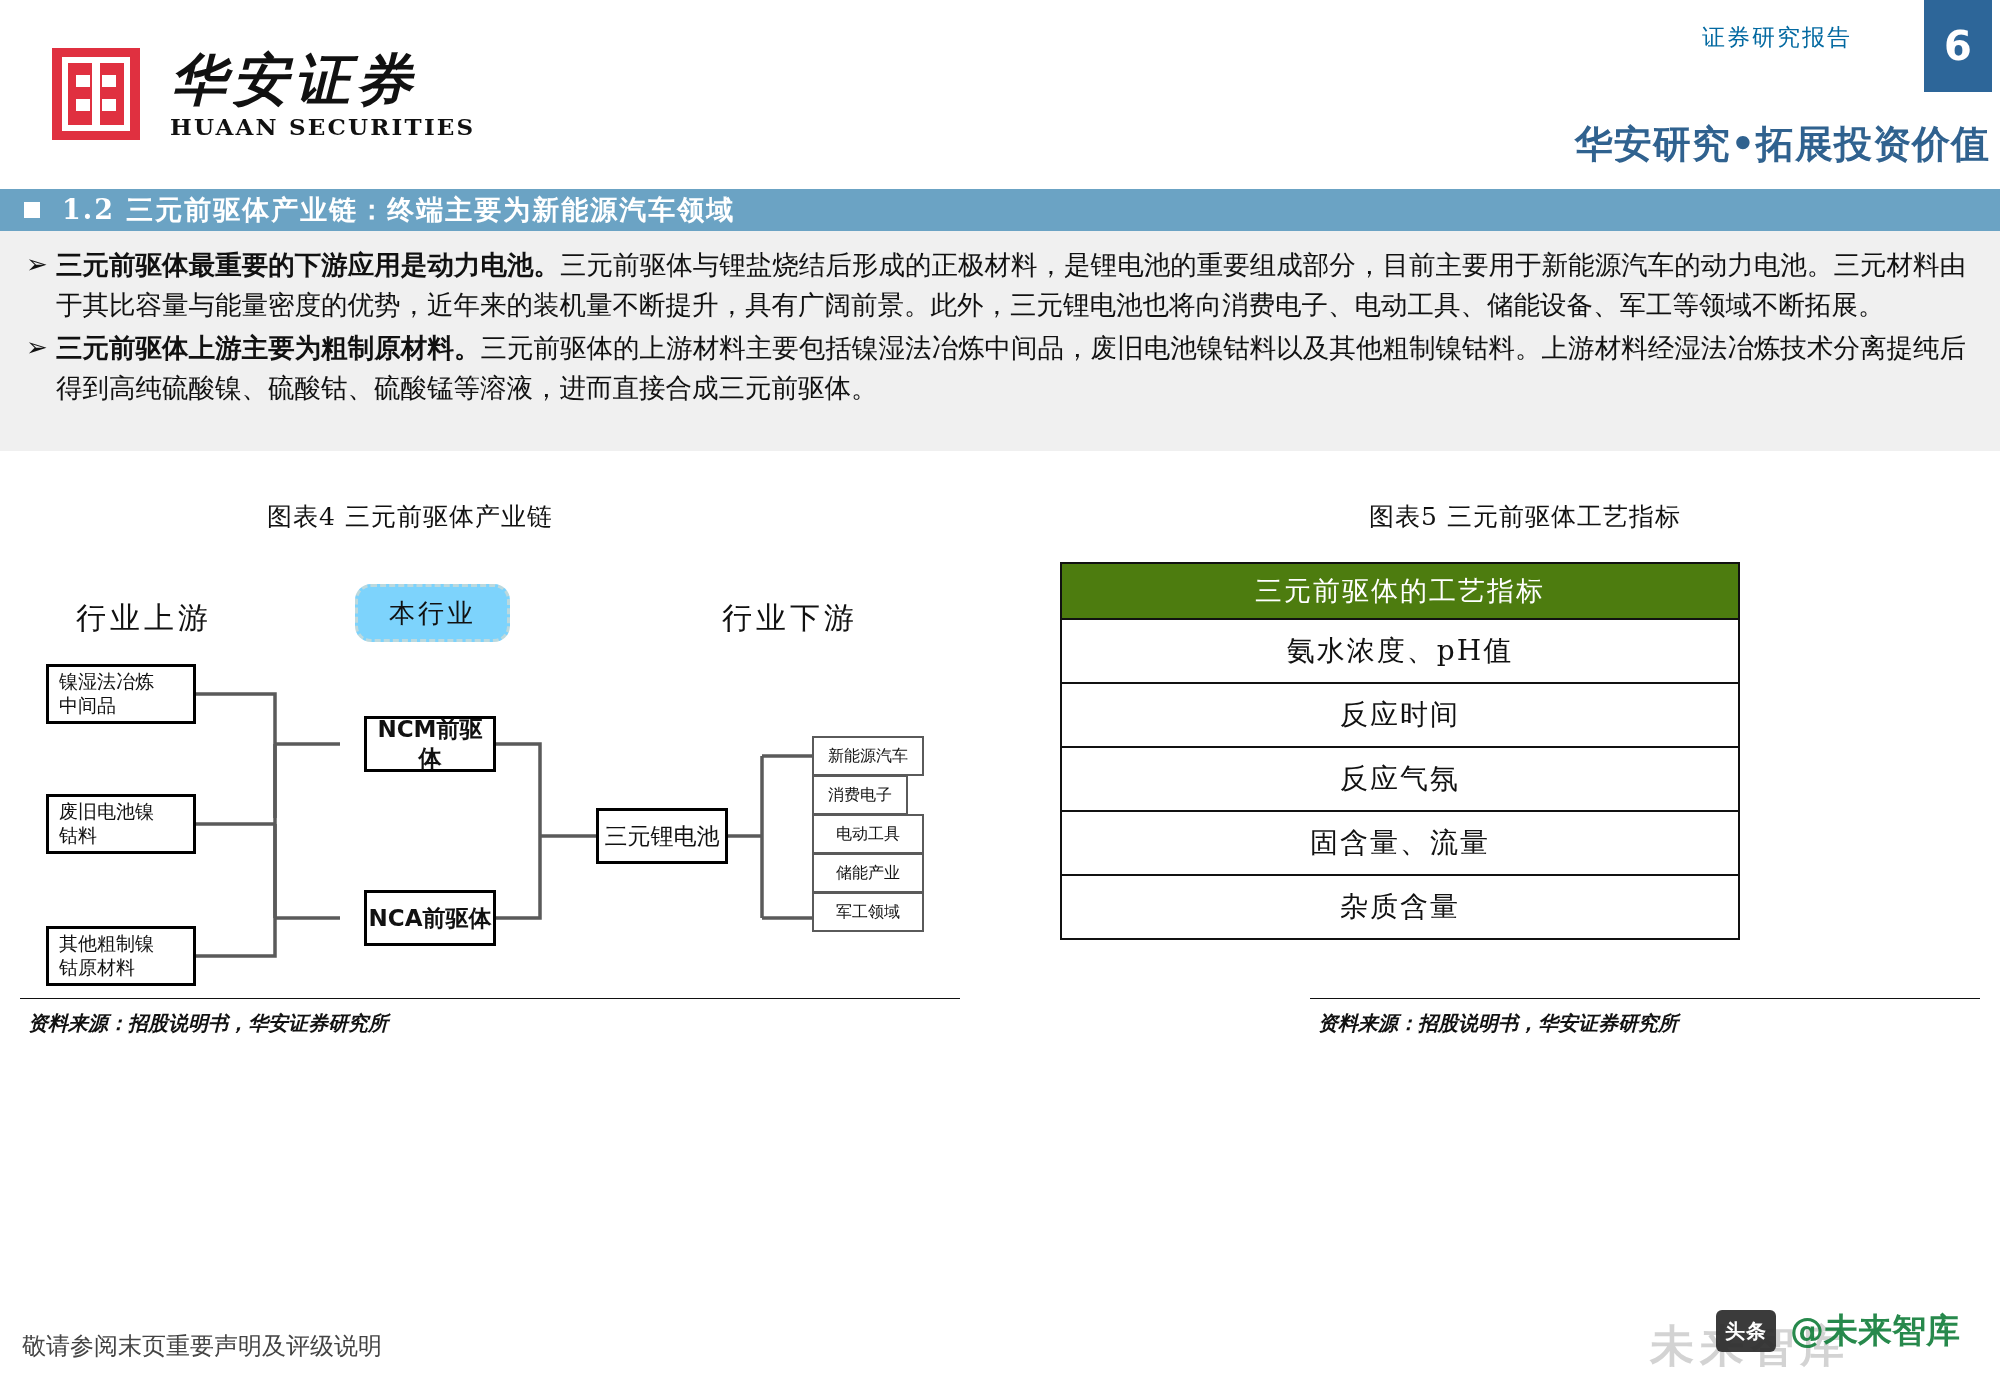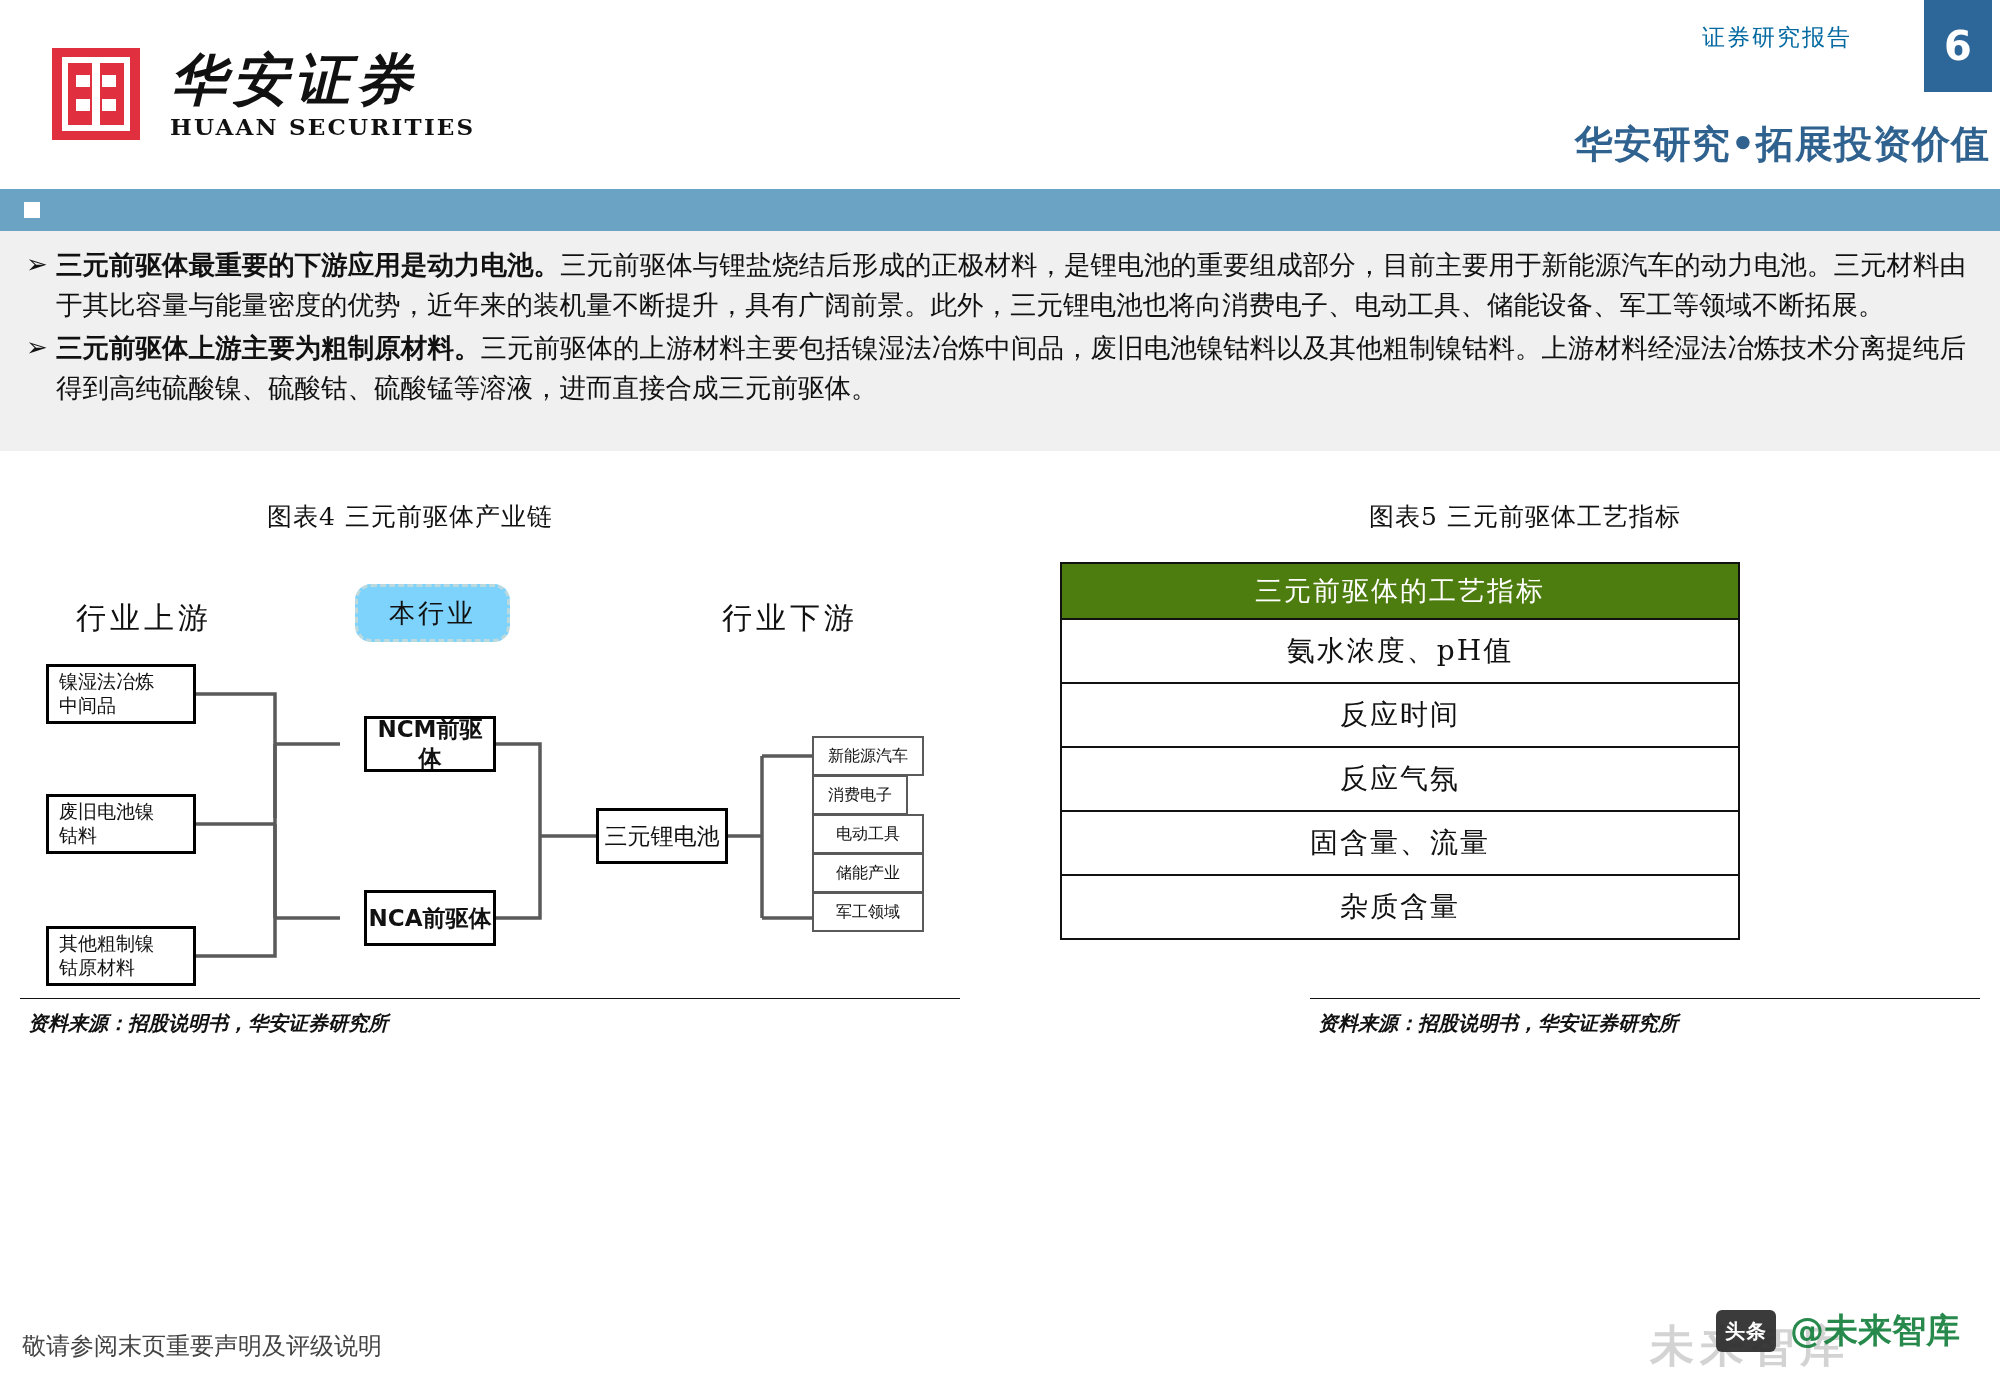--- a/index.html
+++ b/index.html
@@ -195,20 +195,21 @@
     </div>
   </div>
 
   <div class="hdr-report">证券研究报告</div>
   <div class="page-badge">6</div>
   <div class="hdr-slogan">华安研究•拓展投资价值</div>
 </div>
 
 <div class="title-bar">
   <span class="marker"></span>
+  <span class="ttxt">1.2  三元前驱体产业链：终端主要为新能源汽车领域</span>
 </div>
 
 <div class="body-panel">
 
   <div class="bullet-row">
     <span class="bullet-glyph">➢</span>
     <span class="bullet-text"><b>三元前驱体最重要的下游应用是动力电池。</b><span>三元前驱体与锂盐烧结后形成的正极材料，是锂电池的重要组成部分，目前主要用于新能源汽车的动力电池。三元材料由于其比容量与能量密度的优势，近年来的装机量不断提升，具有广阔前景。此外，三元锂电池也将向消费电子、电动工具、储能设备、军工等领域不断拓展。</span></span>
   </div>
 
   <div class="bullet-row">

